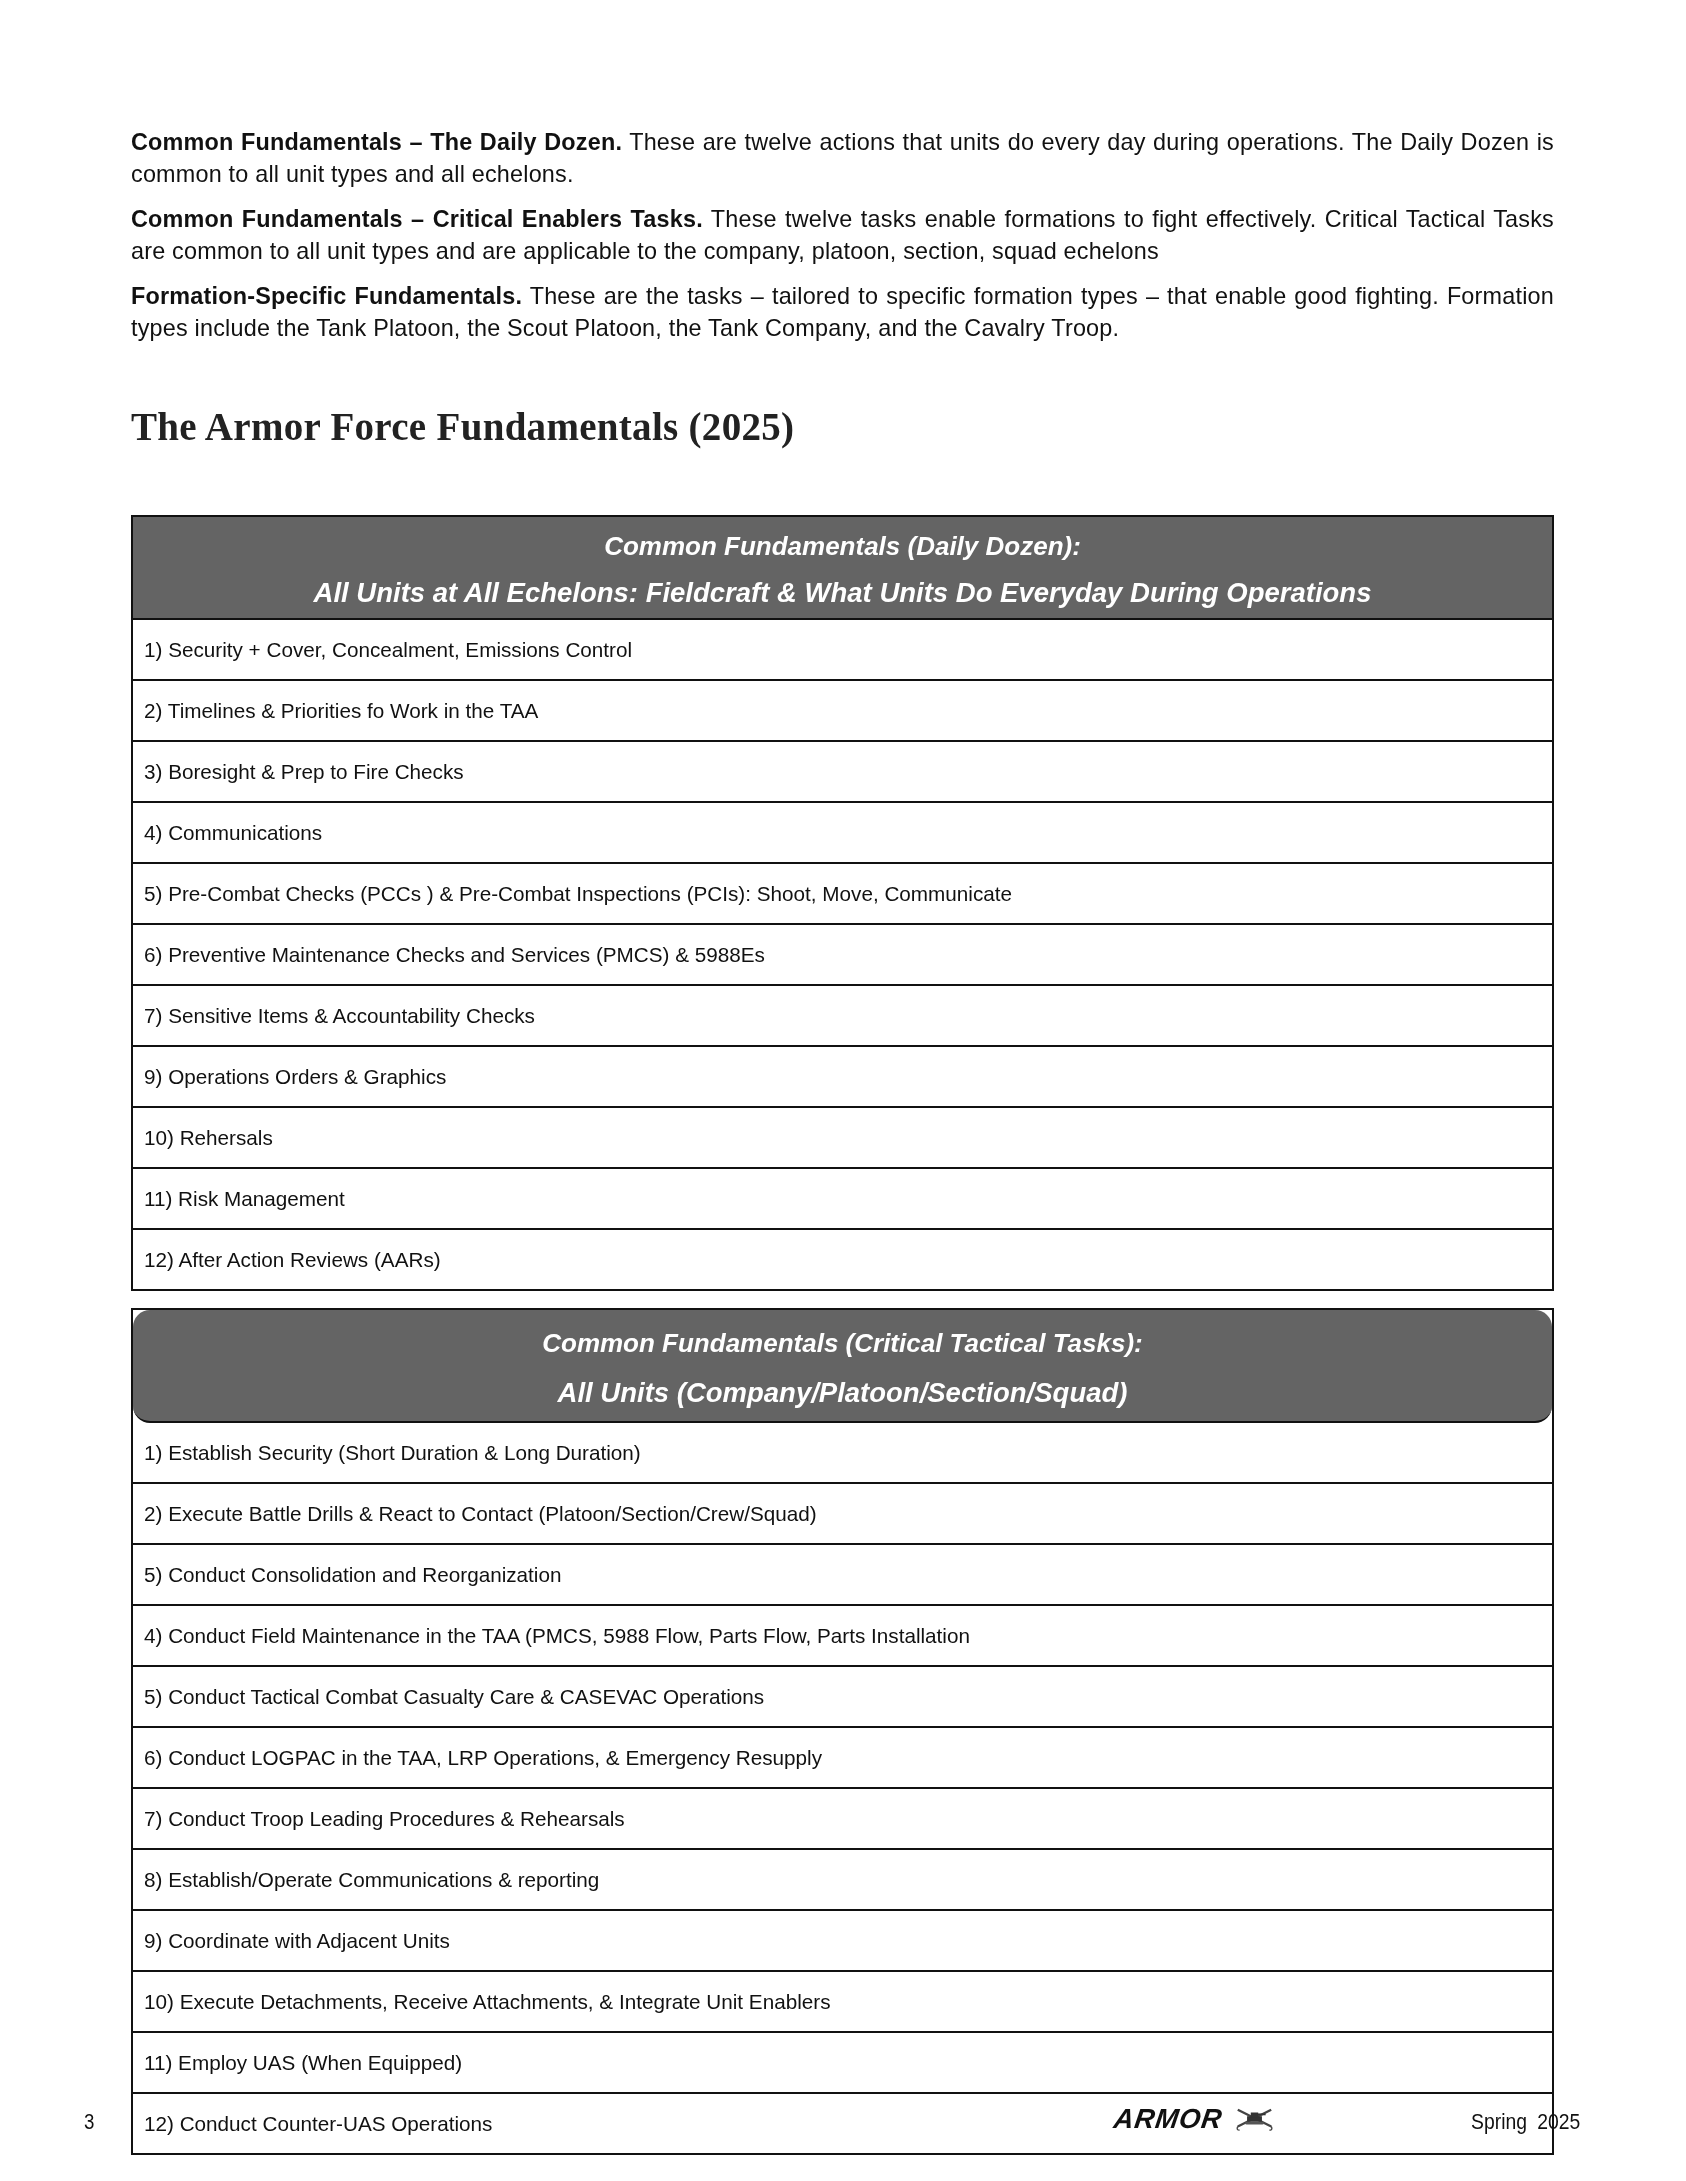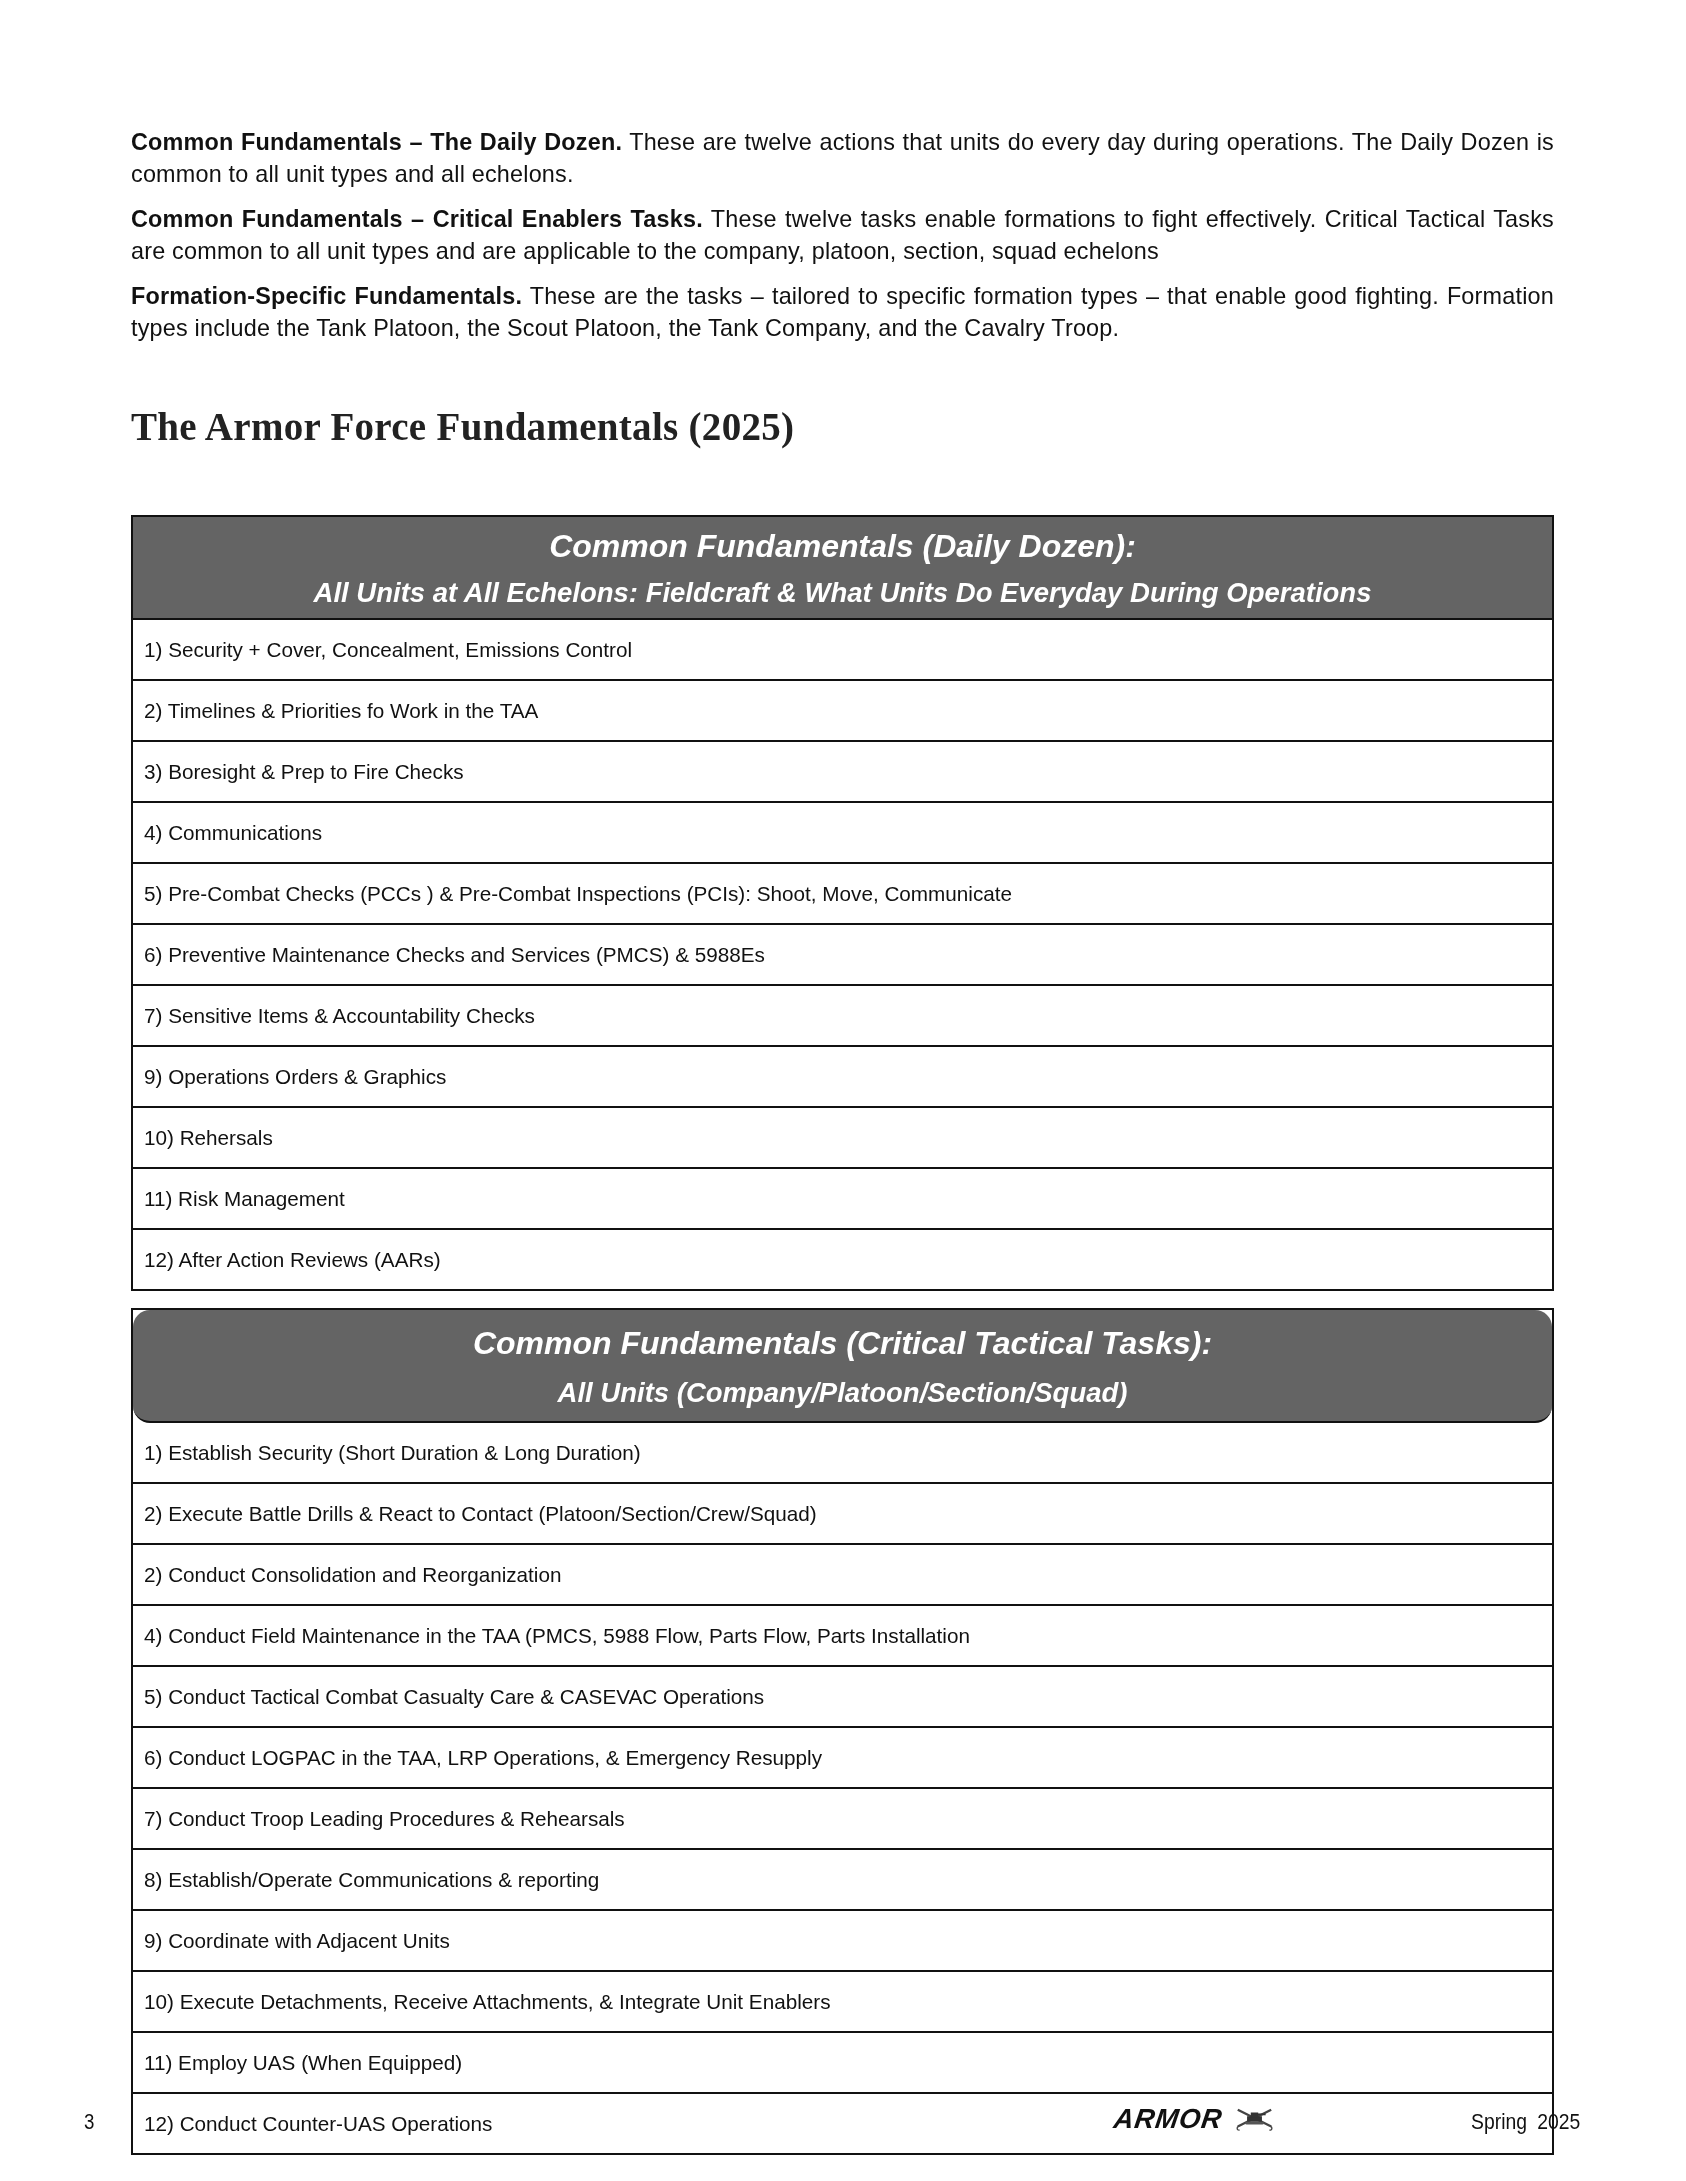--- a/index.html
+++ b/index.html
@@ -59,21 +59,21 @@
       text-align: center;
       font-family: "Liberation Sans", "DejaVu Sans", sans-serif;
       font-style: italic;
       font-weight: bold;
       border-bottom: 2.8px solid #111111;
     }
     .t1 .fund-header { height: 101px; }
     .t2 .fund-header { height: 111px; border-radius: 17px; }
     .fund-header .h-title {
       display: block;
-      font-size: 32px;
+      font-size: 26px;
       line-height: 37px;
       padding-top: 11px;
     }
     .t2 .fund-header .h-title { padding-top: 14.7px; }
     .fund-header .h-sub {
       display: block;
       font-size: 27.5px;
       line-height: 33px;
       padding-top: 11px;
     }
@@ -172,21 +172,21 @@
 </div>
 
 <div class="fund-table t2">
   <div class="fund-header">
     <span class="h-title">Common Fundamentals (Critical Tactical Tasks):</span>
     <span class="h-sub">All Units (Company/Platoon/Section/Squad)</span>
   </div>
   <div class="fund-body">
     <div class="fund-row">1) Establish Security (Short Duration &amp; Long Duration)</div>
     <div class="fund-row">2) Execute Battle Drills &amp; React to Contact (Platoon/Section/Crew/Squad)</div>
-    <div class="fund-row">2) Conduct Consolidation and Reorganization</div>
+    <div class="fund-row">5) Conduct Consolidation and Reorganization</div>
     <div class="fund-row">4) Conduct Field Maintenance in the TAA (PMCS, 5988 Flow, Parts Flow, Parts Installation</div>
     <div class="fund-row">5) Conduct Tactical Combat Casualty Care &amp; CASEVAC Operations</div>
     <div class="fund-row">6) Conduct LOGPAC in the TAA, LRP Operations, &amp; Emergency Resupply</div>
     <div class="fund-row">7) Conduct Troop Leading Procedures &amp; Rehearsals</div>
     <div class="fund-row">8) Establish/Operate Communications &amp; reporting</div>
     <div class="fund-row">9) Coordinate with Adjacent Units</div>
     <div class="fund-row">10) Execute Detachments, Receive Attachments, &amp; Integrate Unit Enablers</div>
     <div class="fund-row">11) Employ UAS (When Equipped)</div>
     <div class="fund-row">12) Conduct Counter-UAS Operations</div>
   </div>

